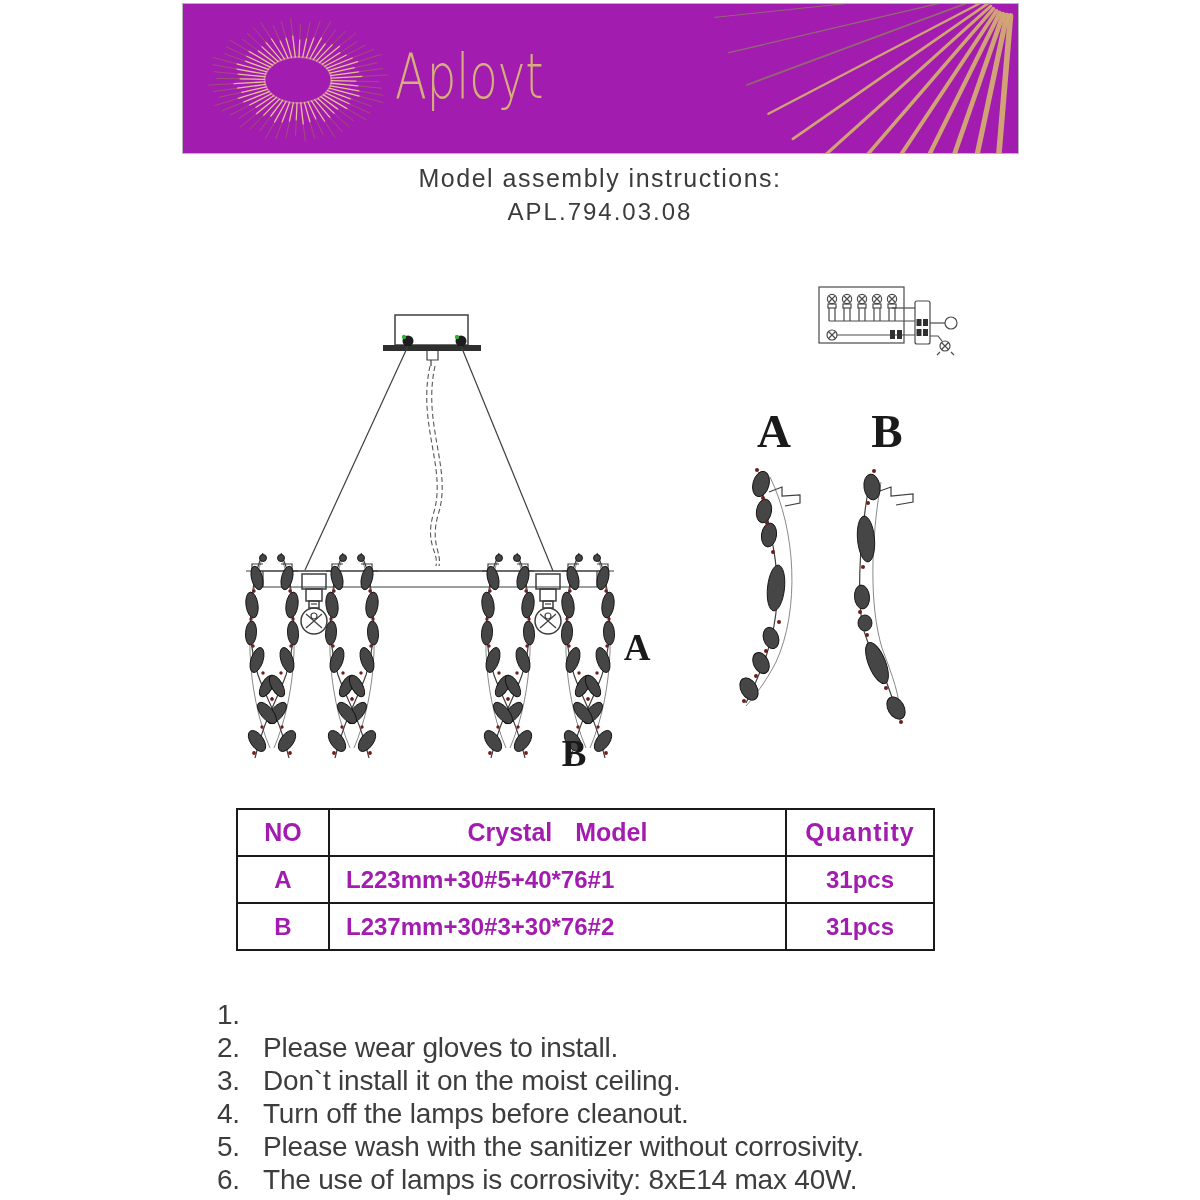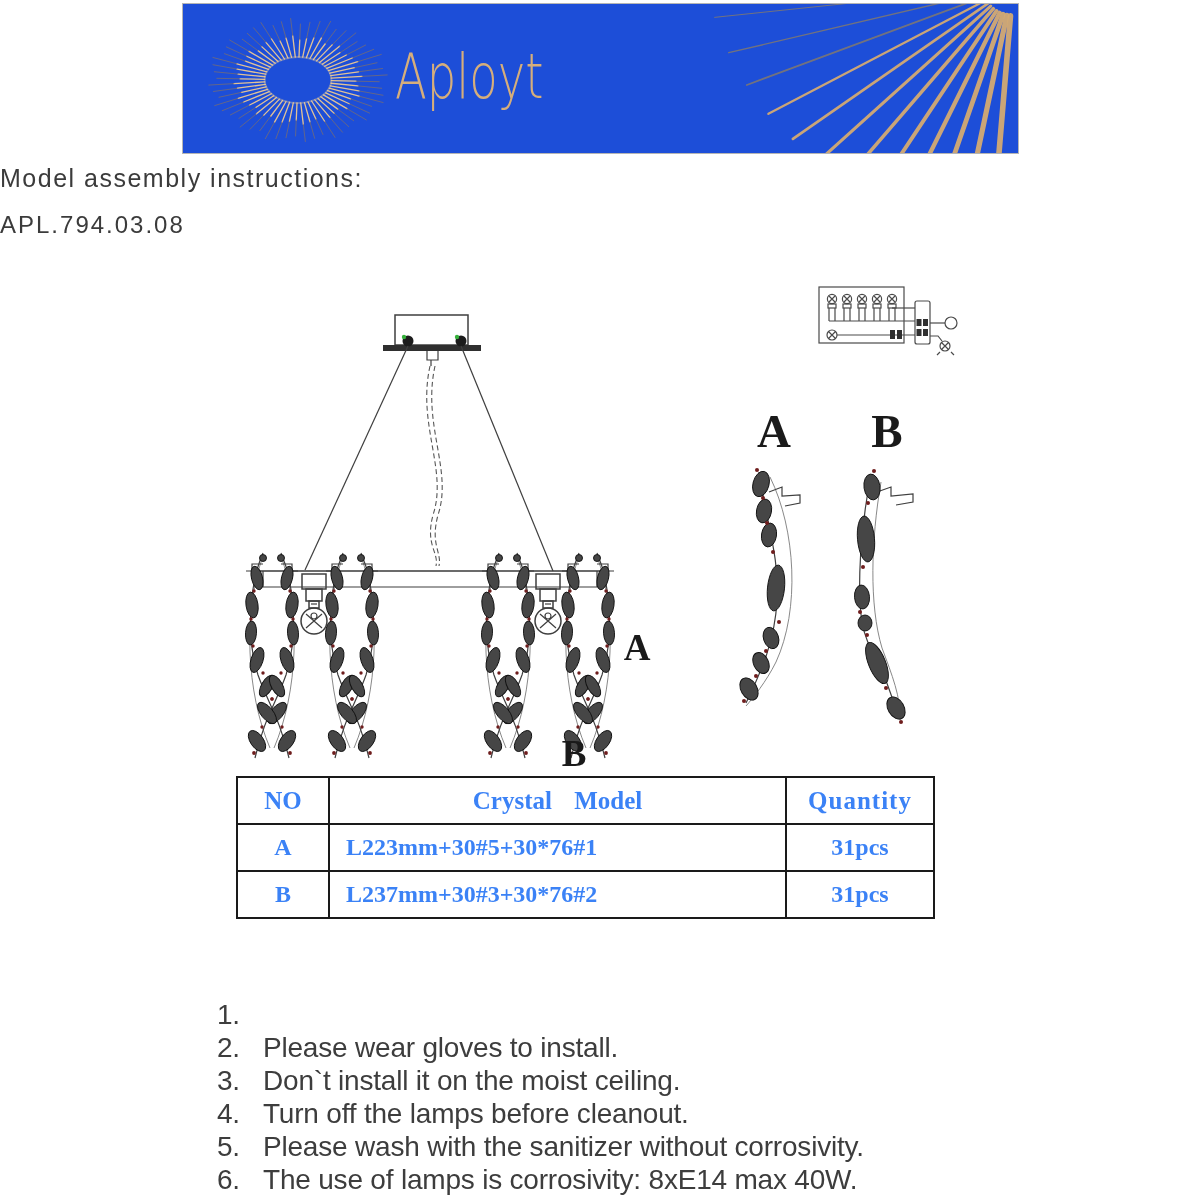--- a/index.html
+++ b/index.html
@@ -1,48 +1,48 @@
 <!DOCTYPE html>
 <html><head>
 <meta charset="utf-8">
 <style>
   html,body{margin:0;padding:0;background:#fff;}
   .page{position:relative;width:1200px;height:1200px;background:#ffffff;overflow:hidden;
         font-family:"Liberation Sans",sans-serif;color:#3e3e3e;}
 
   
   .banner{position:absolute;left:183px;top:4px;width:835px;height:149px;
-          background:#1d4ed8;outline:1px solid #b5b5b5;overflow:hidden;}
+          background:#a21caf;outline:1px solid #b5b5b5;overflow:hidden;}
   .banner svg{position:absolute;left:0;top:0;}
   .brand{position:absolute;left:212px;top:36px;font-size:62px;font-weight:300;
          color:#d6ae7b;letter-spacing:0px;transform:scale(0.75,1);transform-origin:0 0;
          font-family:"DejaVu Sans",sans-serif;}
 
   
-  .title{position:absolute;left:0;top:164px;width:1200px;color:#3b3b3b;}
+  .title{position:absolute;left:0;top:164px;width:1200px;text-align:center;color:#3b3b3b;}
   .title .t1{font-size:25px;letter-spacing:1.5px;}
-  .title .t2{font-size:24px;letter-spacing:2px;margin-top:18px;}
+  .title .t2{font-size:24px;letter-spacing:2px;margin-top:5px;}
 
   
   svg.diagram{position:absolute;left:200px;top:270px;}
   .ln{stroke:#3a3a3a;stroke-width:1.7;fill:none;}
   .ln2{stroke:#3f3f3f;stroke-width:1.2;fill:none;}
   .lnf{stroke:#3f3f3f;stroke-width:1.5;fill:none;}
   .cbl{stroke:#575757;stroke-width:1.1;fill:none;stroke-dasharray:5 3;}
   .thin{stroke:#7a7a7a;stroke-width:0.9;fill:none;}
   .bead{fill:#464646;stroke:#101010;stroke-width:0.9;}
   .rd{fill:#6e1d1d;stroke:none;}
   .wd{stroke:#4a4a4a;stroke-width:1.2;fill:none;}
   .dark{fill:#2f2f2f;stroke:none;}
   .lbl{font-family:"Liberation Serif",serif;font-weight:bold;font-size:37px;fill:#1a1a1a;}
   .lblBig{font-family:"Liberation Serif",serif;font-weight:bold;font-size:47px;fill:#1a1a1a;}
 
   
-  .ptable{position:absolute;left:236px;top:776px;border-collapse:collapse;
-          font-family:Liberation Serif, serif;color:#3b82f6;table-layout:fixed;}
+  .ptable{position:absolute;left:236px;top:808px;border-collapse:collapse;
+          font-family:Liberation Sans, sans-serif;color:#a21caf;table-layout:fixed;}
   .ptable th,.ptable td{border:2.5px solid #1a1a1a;height:45px;font-weight:bold;
           text-align:center;padding:0;}
   .ptable th{font-size:25px;}
   .ptable td{font-size:24px;}
   .c-model-h{word-spacing:16px;}
   .c-qty-h{letter-spacing:1px;margin-left:24px;}
   .cell-model{text-align:left !important;padding-left:16px !important;}
 
   
   .instr{position:absolute;left:217px;top:998px;width:870px;margin:0;padding:0;
@@ -369,21 +369,21 @@
     <thead>
       <tr>
         <th>NO</th>
         <th class="c-model-h">Crystal Model</th>
         <th class="c-qty-h">Quantity</th>
       </tr>
     </thead>
     <tbody>
       <tr>
         <td>A</td>
-        <td class="cell-model">L223mm+30#5+30*76#1</td>
+        <td class="cell-model">L223mm+30#5+40*76#1</td>
         <td>31pcs</td>
       </tr>
       <tr>
         <td>B</td>
         <td class="cell-model">L237mm+30#3+30*76#2</td>
         <td>31pcs</td>
       </tr>
     </tbody>
   </table>
 

